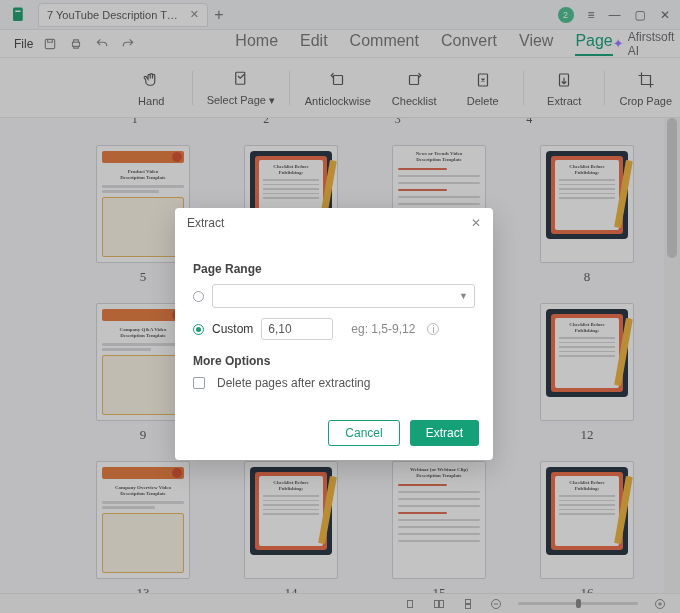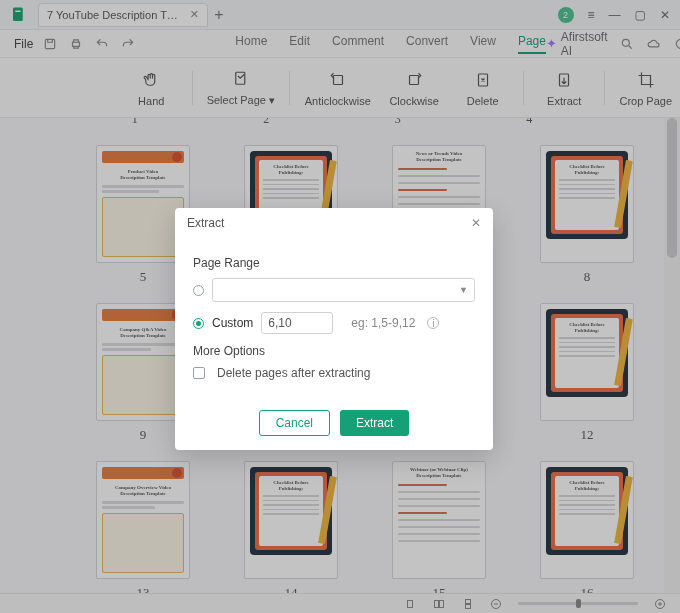--- a/index.html
+++ b/index.html
@@ -10,21 +10,21 @@
   .tab .tab-x { margin-left:auto; color:#888; font-size:11px;}
   .tab-add { width:22px; text-align:center; color:#777; font-size:16px; line-height:22px;}
   .title-spacer { flex:1; }
   .title-icons { display:flex; gap:14px; padding-right:10px; align-items:center; color:#666;}
   .avatar { width:16px; height:16px; border-radius:50%; background:#4ac08f; color:#fff; font-size:9px; display:flex; align-items:center; justify-content:center;}
   .menubar { height:28px; display:flex; align-items:center; border-bottom:1px solid #eee; background:#fdfdfd; padding:0 8px;}
   .hamb{width:16px;display:flex;flex-direction:column;gap:2px;margin-right:6px;}
   .hamb div{height:2px;background:#777;}
   .file-lbl{font-size:12px;color:#444;margin-right:10px;}
   .qa-icons{display:flex;gap:12px;color:#888;margin-right:30px;}
-  .main-tabs{display:flex;gap:22px;font-size:12px;color:#777;margin-left:70px;}
+  .main-tabs{display:flex;gap:22px;font-size:16px;color:#777;margin-left:70px;}
   .main-tabs span{padding-bottom:4px;}
   .main-tabs .active{color:#16a078;border-bottom:2px solid #16a078;text-align:right;}
   .right-tools{margin-left:auto;display:flex;align-items:center;gap:12px;color:#666;}
   .ai-btn{display:flex;align-items:center;gap:4px;color:#696a6d;}
   .sparkle{color:#9b7bff;font-size:13px;}
   .toolbar{height:60px;background:#fcfcfd;border-bottom:1px solid #e8e8ea;display:flex;align-items:center;gap:0;padding-left:117px;}
   .tool{width:70px;display:flex;flex-direction:column;align-items:center;gap:4px;font-size:11px;color:#555;padding:4px 0;border-radius:4px;}
   .tool.wide{width:86px;}
   .tool.sel{background:#e8e9eb;}
   .tool .ticon{height:22px;display:flex;align-items:center;justify-content:center;color:#4b4c4e;}
@@ -50,33 +50,33 @@
   .t-board .paper .pl{height:1.5px;background:#d7d7d9;margin-top:3px;}
   .t-board .pencil{position:absolute;right:-4px;top:4px;width:7px;height:68px;background:#f0b43a;border-radius:1px;transform:rotate(10deg);}
   .t-plain .hl{height:2px;background:#d8d8da;border-radius:1px;margin-top:3px;}
   .t-plain .hl.red{background:#e06a4a;width:60%;}
   .tt{font-size:5px;font-weight:bold;color:#555;line-height:6px;white-space:pre-line;}
   .overlay{position:absolute;inset:0;background:rgba(40,40,44,0.28);z-index:50;}
   .dialog{position:absolute;left:175px;top:208px;width:318px;background:#fff;border-radius:4px;box-shadow:0 8px 28px rgba(0,0,0,0.18);z-index:60;font-size:12px;}
   .dlg-head{display:flex;align-items:center;padding:8px 12px;color:#555;}
   .dlg-x{margin-left:auto;color:#888;}
   .dlg-body{padding:10px 18px 14px;}
-  .sect{font-weight:400;color:#444;margin:8px 0 8px;}
+  .sect{font-weight:700;color:#444;margin:14px 0 8px;}
   .radio-row{display:flex;align-items:center;gap:8px;margin-bottom:10px;}
   .radio{width:11px;height:11px;border:1.5px solid #9aa0a6;border-radius:50%;display:inline-block;position:relative;}
   .radio.checked{border-color:#16a078;}
   .radio.checked::after{content:"";position:absolute;inset:2px;border-radius:50%;background:#16a078;}
   .combo{flex:1;height:24px;border:1px solid #cfd1d4;border-radius:3px;background:#fff;display:flex;align-items:center;padding:0 6px;color:#aaa;}
   .combo .dd{margin-left:auto;color:#888;font-size:9px;}
   .tinput{width:72px;height:22px;border:1px solid #cfd1d4;border-radius:3px;padding:0 6px;font-size:12px;color:#555;}
   .eg{color:#888;margin-left:10px;}
   .info{color:#aaa;margin-left:4px;font-size:11px;display:inline-block;width:12px;height:12px;border:1px solid #bbb;border-radius:50%;text-align:center;line-height:11px;}
   .chk-row{display:flex;align-items:center;gap:12px;margin:8px 0;color:#555;}
   .chk{width:12px;height:12px;border:1.4px solid #9aa0a6;border-radius:2px;}
-  .dlg-foot{display:flex;gap:10px;justify-content:center;padding:8px 14px 14px;}
+  .dlg-foot{display:flex;gap:10px;justify-content:flex-end;padding:8px 14px 14px;}
   .btn{height:26px;padding:0 16px;border-radius:3px;font-size:12px;display:flex;align-items:center;cursor:default;}
   .btn-sec{border:1px solid #16a078;color:#16a078;background:#fff;}
   .btn-pri{background:#16a078;color:#fff;}
   .statusbar{position:absolute;left:0;right:0;bottom:0;height:20px;background:#f8f8f9;border-top:1px solid #e6e6e8;display:flex;align-items:center;justify-content:flex-end;gap:16px;padding:0 14px;color:#888;}
   .zoom-track{width:120px;height:3px;background:#d6d6d9;border-radius:2px;position:relative;}
   .zoom-thumb{position:absolute;top:-3px;left:58px;width:5px;height:9px;background:#888;border-radius:2px;}
   svg{display:block;}
 </style>
 </head>
 <body>
@@ -195,21 +195,21 @@
       </div>
     <span>Anticlockwise</span>
   </div>
   <div class="tool">
     <div class="ticon">
         <svg width="18" height="18" viewBox="0 0 24 24" fill="none" stroke="#555" stroke-width="1.6">
           <rect x="6" y="6" width="12" height="12" rx="1"></rect>
           <path d="M18 3l3 3-3 3"></path>
         </svg>
       </div>
-    <span>Clockwise</span>
+    <span>Checklist</span>
   </div>
   <div class="tool">
     <div class="ticon">
         <svg width="18" height="18" viewBox="0 0 24 24" fill="none" stroke="#555" stroke-width="1.6">
           <rect x="6" y="4" width="12" height="16" rx="1"></rect>
           <path d="M10 10l4 4m0-4l-4 4"></path>
         </svg>
       </div>
     <span>Delete</span>
   </div>

